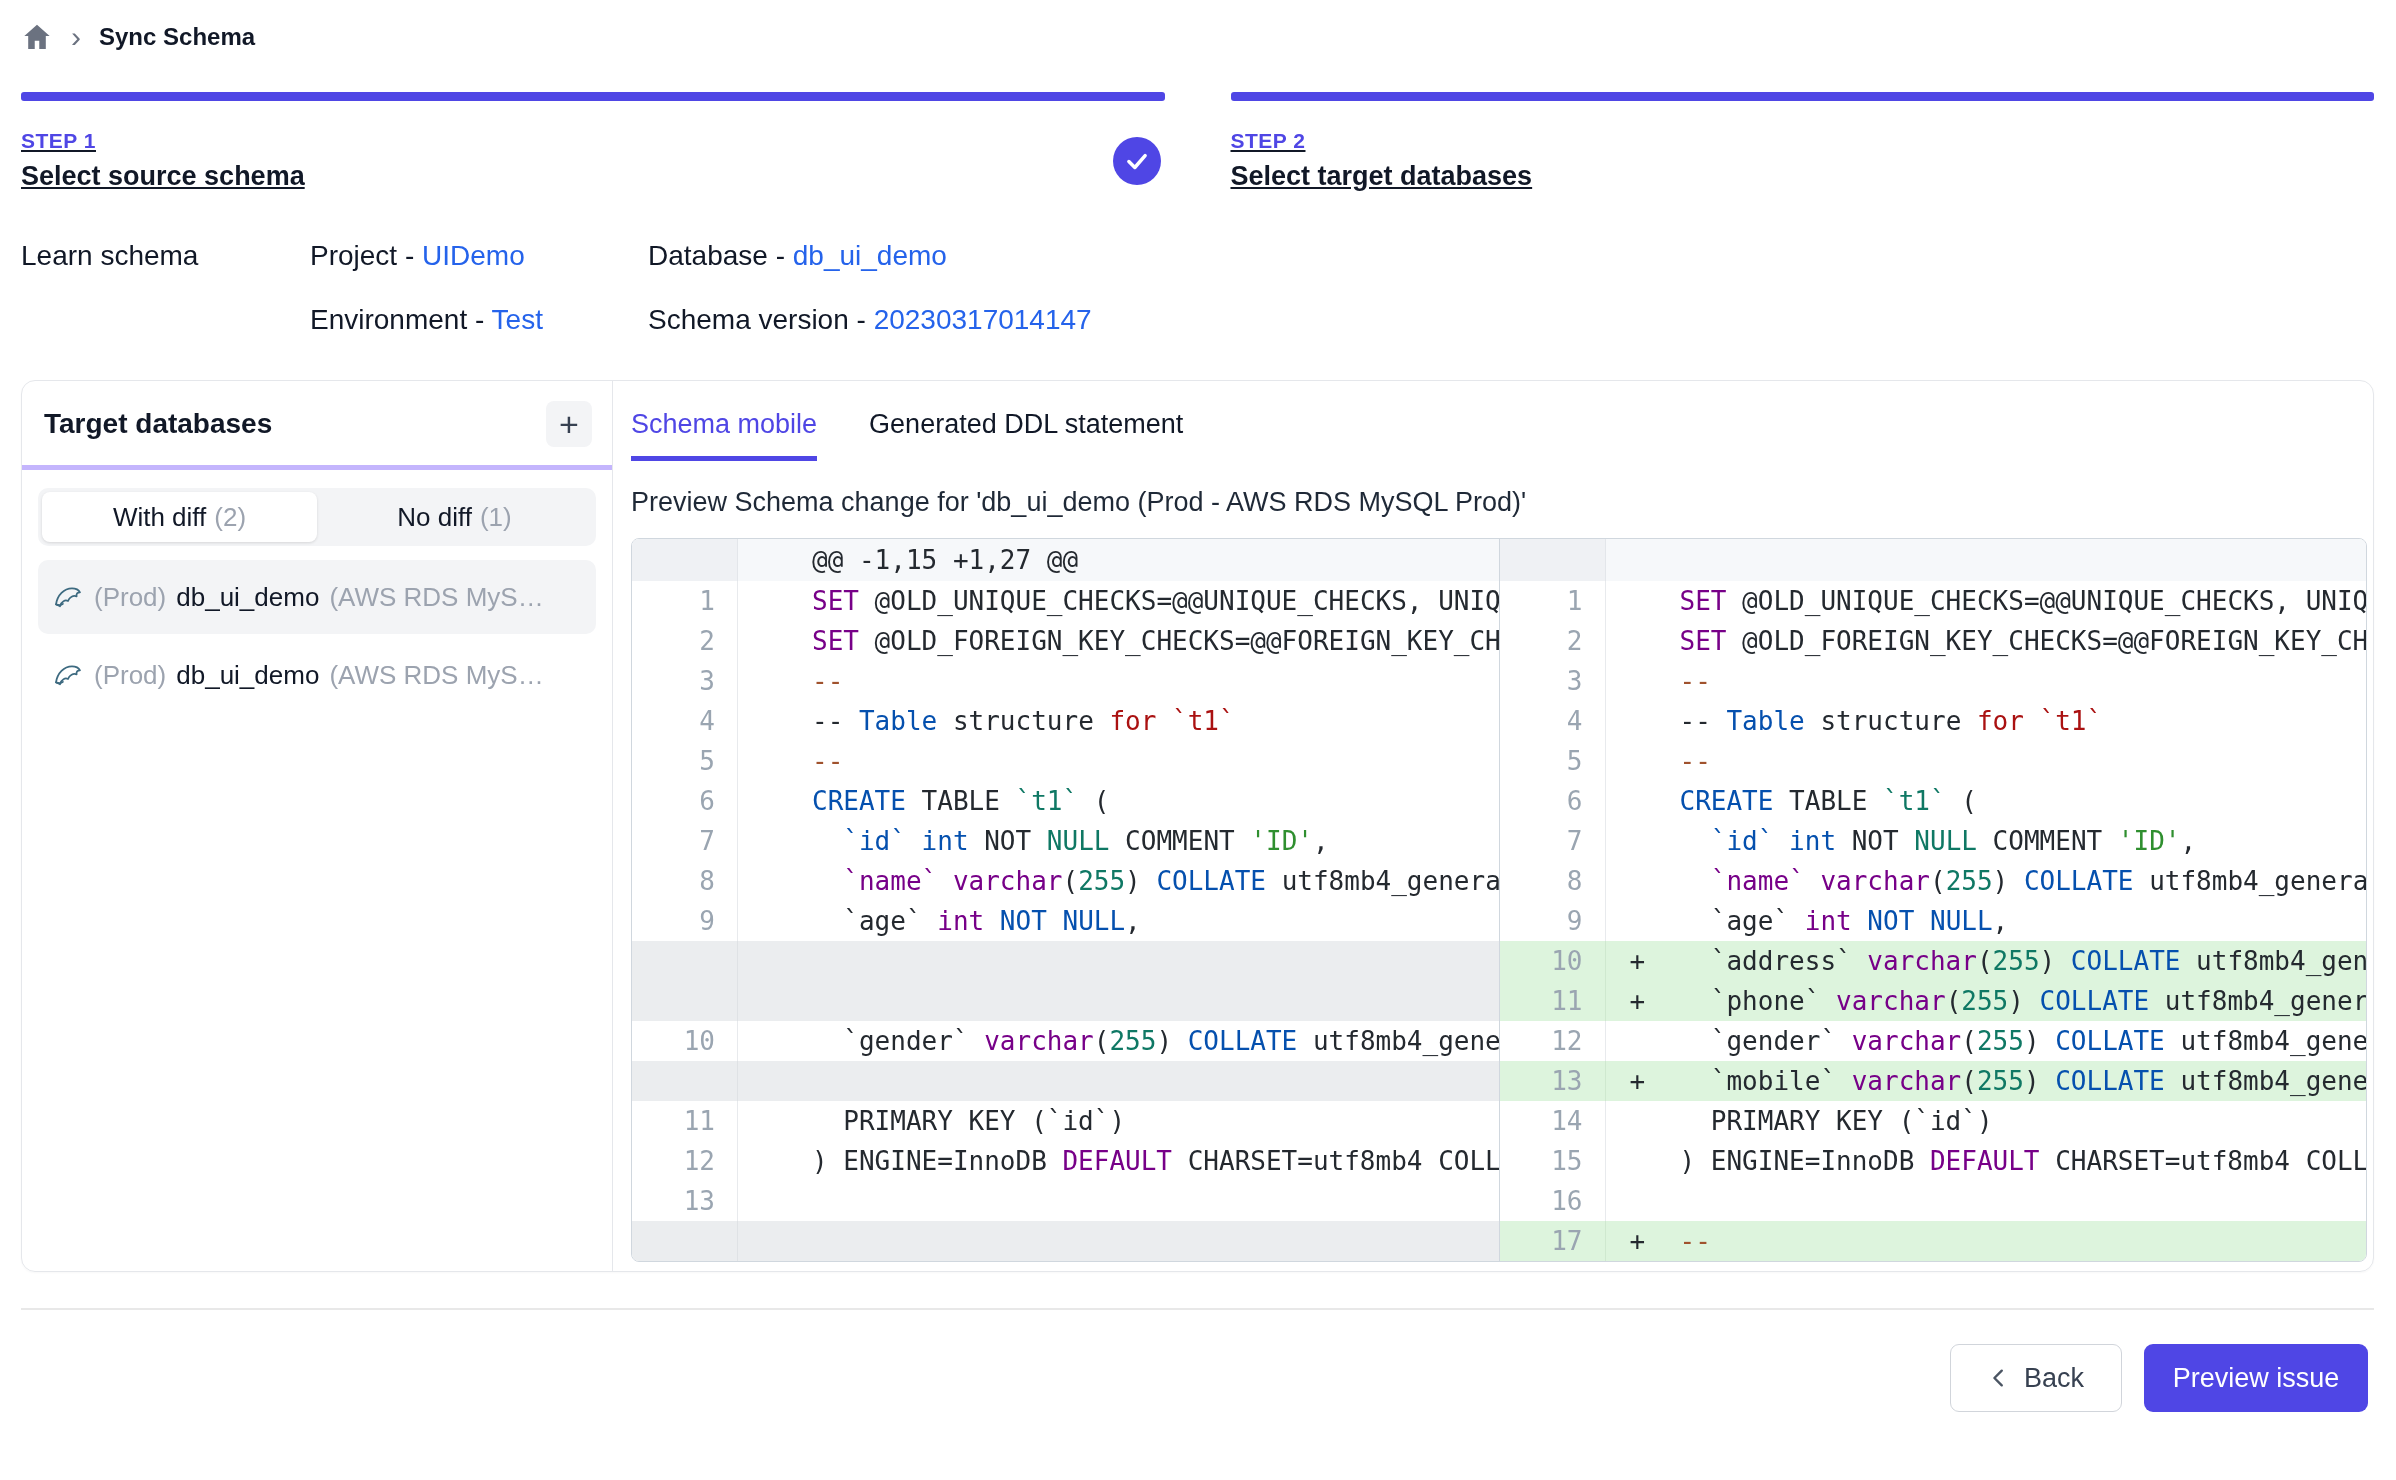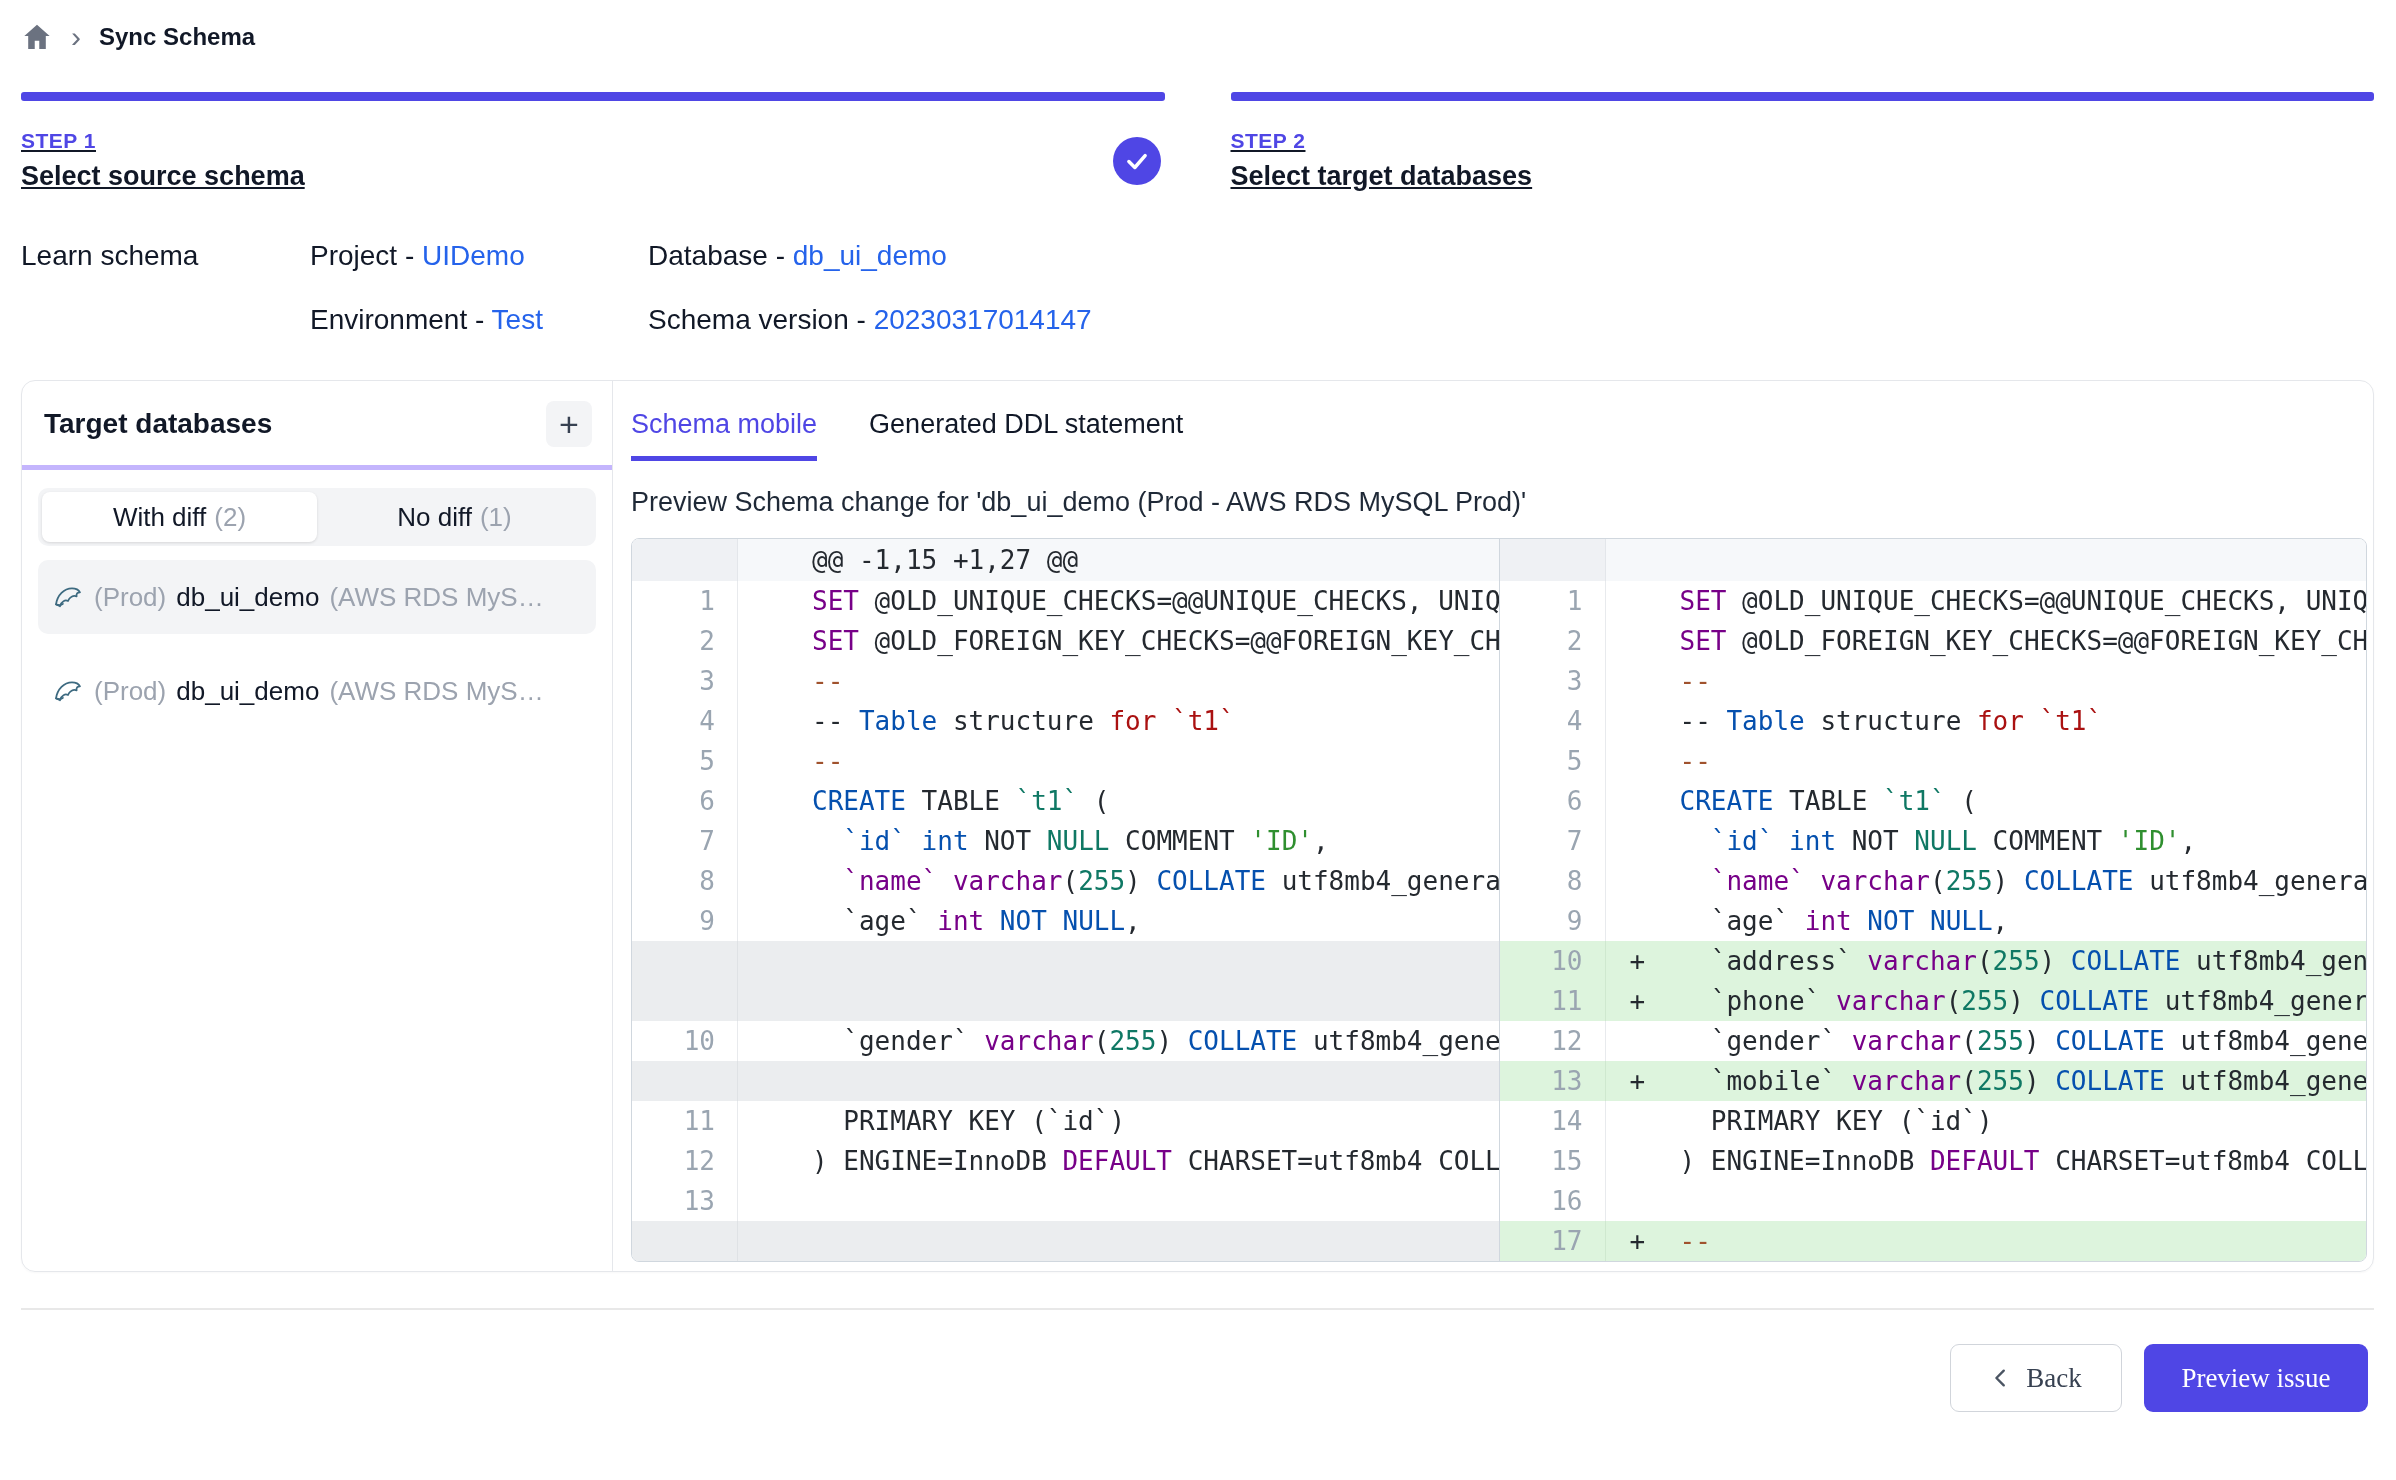--- a/index.html
+++ b/index.html
@@ -39,21 +39,21 @@
     border-bottom:5px solid #c4b5fd; }
   .lp-title { font-size:28px; font-weight:600; }
   .add-btn { width:46px; height:46px; border:none; background:#f3f4f6; border-radius:8px;
     font-size:34px; line-height:1; color:#374151; cursor:pointer; display:flex; align-items:center; justify-content:center; }
   .seg { margin:18px 16px 0 16px; background:#f3f4f6; border-radius:10px; padding:4px; display:flex; }
   .seg-btn { flex:1 1 0; height:50px; border:none; background:transparent; border-radius:8px;
     font-size:26px; color:#111827; cursor:pointer; display:flex; align-items:center; justify-content:center; gap:8px;
     font-family:"Liberation Sans", sans-serif; }
   .seg-btn.active { background:#fff; box-shadow:0 1px 3px rgba(0,0,0,.12); }
   .seg-count { color:#9ca3af; }
-  .db-list { margin:14px 16px; display:flex; flex-direction:column; gap:20px; }
+  .db-list { margin:14px 16px; display:flex; flex-direction:column; gap:4px; }
   .db-item { display:flex; align-items:center; gap:10px; height:74px; padding:0 14px;
     border-radius:10px; font-size:26px; cursor:pointer; white-space:nowrap; overflow:hidden; }
   .db-item.selected { background:#f3f4f6; }
   .db-env { color:#9ca3af; }
   .db-name { color:#111827; font-weight:500; }
   .db-instance { color:#9ca3af; }
 
   
   .right-panel { flex:1 1 0; padding:28px 6px 0 18px; min-width:0; }
   .preview-tabs { display:flex; gap:52px; }
@@ -75,21 +75,21 @@
   .code { flex:1 1 auto; overflow:hidden; color:#24292f; }
   .drow.emptyrow { background:#ebedef; }
   .drow.emptyrow .ln { border-right:1px solid #dfe2e5; }
   .drow.addedrow { background:#ddf4dd; }
   .drow.addedrow .ln { border-right:1px solid #cfe8cf; }
 
   
   .footer-sep { margin-top:36px; height:2px; background:#e8e8e8; }
   .footer { display:flex; justify-content:flex-end; align-items:center; gap:22px; margin-top:34px; padding-right:6px; }
   .btn { height:68px; border-radius:9px; font-size:27px; display:flex; align-items:center;
-    justify-content:center; cursor:pointer; font-family:Liberation Serif, serif; }
+    justify-content:center; cursor:pointer; font-family:Liberation Sans, sans-serif; }
   .btn-back { width:172px; background:#fff; border:1px solid #d1d5db; color:#374151; gap:14px; }
   .btn-primary { width:224px; background:#4f46e5; border:none; color:#fff; font-weight:500; }
 </style>
 </head>
 <body>
 
 <div class="page">
 
   <div class="breadcrumb">
     <span style="display:flex">

